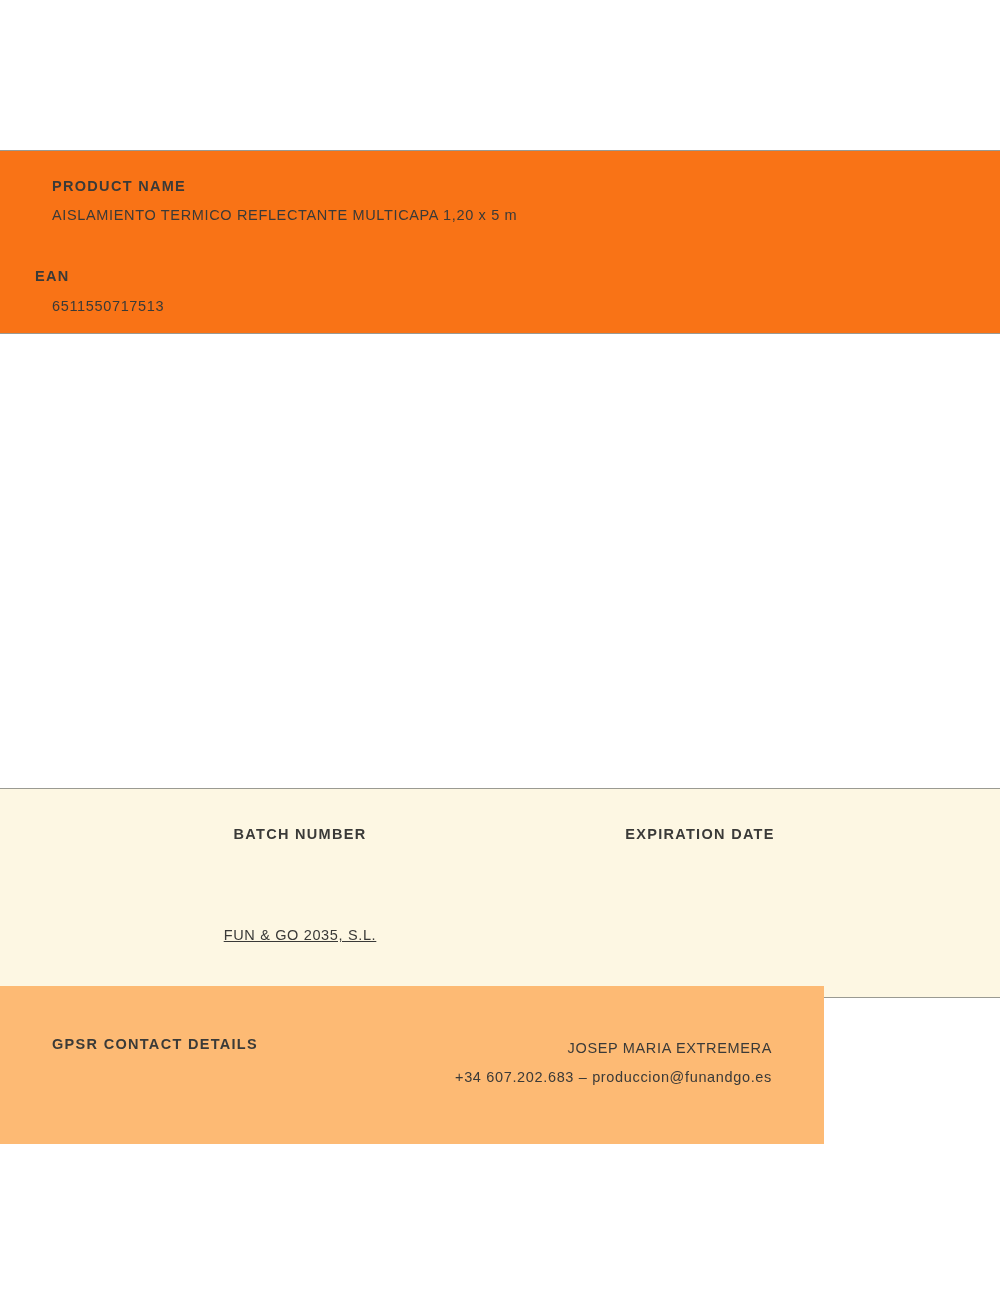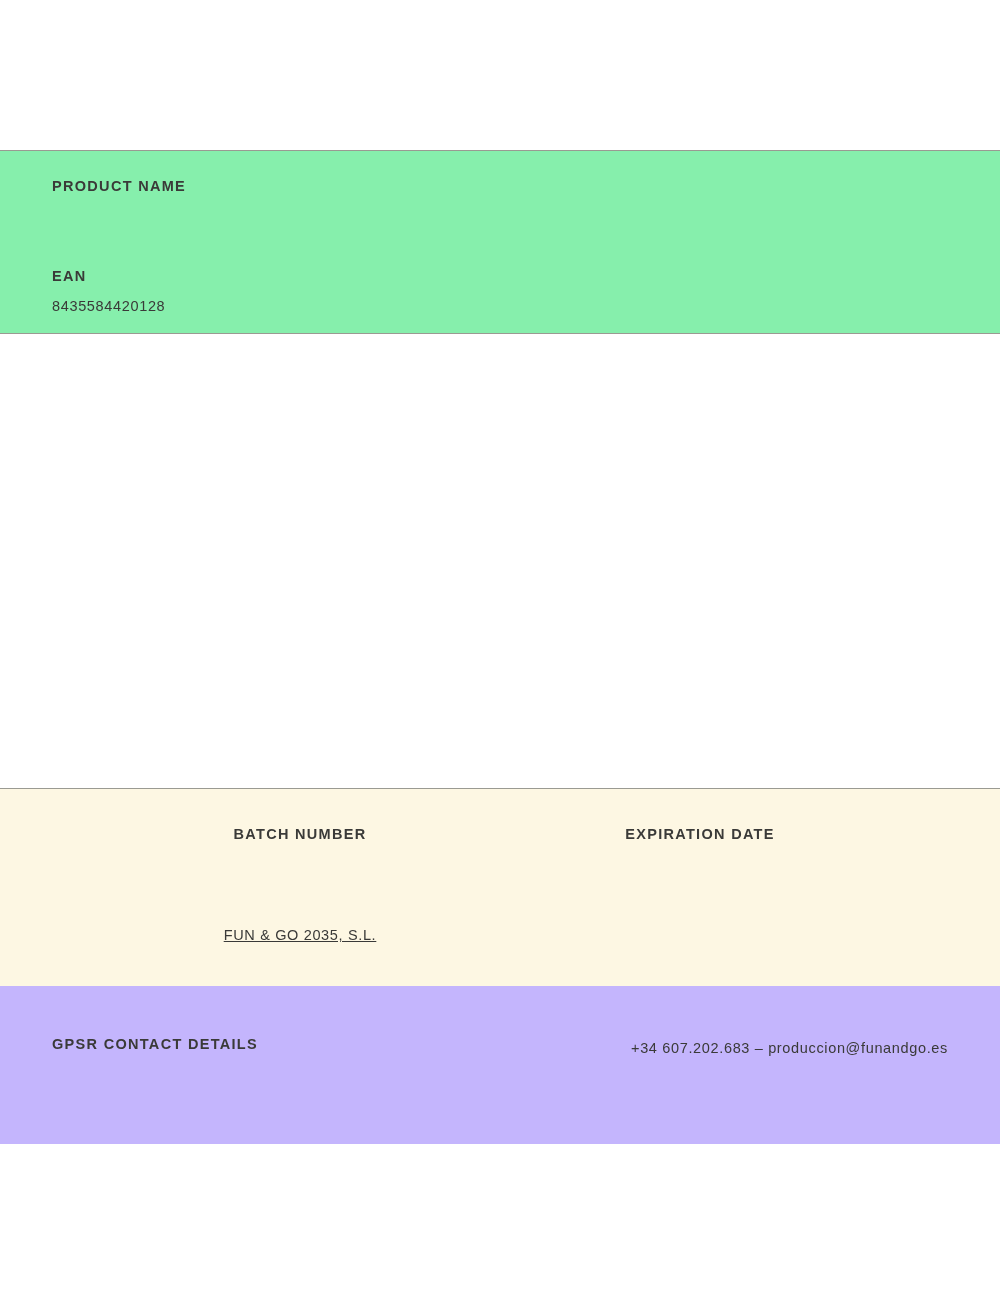--- a/index.html
+++ b/index.html
@@ -24,21 +24,21 @@
     height: 1300px;
   }
 
   
   .top-block {
     position: absolute;
     left: 0;
     top: 150px;
     width: 1000px;
     height: 184px;
-    background: #86efac;
+    background: #f97316;
     border-top: 1px solid #9a9a92;
     border-bottom: 1px solid #9a9a92;
     box-sizing: border-box;
   }
   .field-heading {
     font-size: 14.5px;
     font-weight: bold;
     letter-spacing: 0.09em;
     color: #3a3a38;
   }
@@ -53,21 +53,21 @@
     left: 52px;
     top: 27px;
   }
   .top-block .product-name-value {
     position: absolute;
     left: 52px;
     top: 56px;
   }
   .top-block .ean-heading {
     position: absolute;
-    left: 52px;
+    left: 35px;
     top: 117px;
   }
   .top-block .ean-value {
     position: absolute;
     left: 52px;
     top: 147px;
   }
 
   
   .blank-area {
@@ -118,23 +118,23 @@
     line-height: 18px;
     min-height: 18px;
     text-decoration: underline;
   }
 
   
   .gpsr-block {
     position: absolute;
     left: 0;
     top: 986px;
-    width: 1000px;
+    width: 824px;
     height: 158px;
-    background: #c4b5fd;
+    background: #fdba74;
     box-sizing: border-box;
   }
   .gpsr-heading {
     position: absolute;
     left: 52px;
     top: 50px;
     font-size: 14.5px;
     font-weight: bold;
     letter-spacing: 0.09em;
     color: #3a3a38;
@@ -162,22 +162,23 @@
     background: #ffffff;
   }
 </style>
 </head>
 <body>
 
 <div class="label-doc">
 
   <section class="top-block">
     <div class="field-heading product-name-heading">PRODUCT NAME</div>
+    <div class="field-value product-name-value">AISLAMIENTO TERMICO REFLECTANTE MULTICAPA 1,20 x 5 m</div>
     <div class="field-heading ean-heading">EAN</div>
-    <div class="field-value ean-value">8435584420128</div>
+    <div class="field-value ean-value">6511550717513</div>
   </section>
 
   <div class="blank-area"></div>
 
   <section class="mid-block">
     <div class="mid-col col-left mid-row-1">
       <span class="c-heading">BATCH NUMBER</span>
       <span class="c-value"></span>
     </div>
     <div class="mid-col col-right mid-row-1">
@@ -187,19 +188,20 @@
     <div class="mid-col col-left mid-row-2">
       <span class="c-value">FUN &amp; GO 2035, S.L.</span>
     </div>
     <div class="mid-col col-right mid-row-2">
     </div>
   </section>
 
   <section class="gpsr-block">
     <div class="gpsr-heading">GPSR CONTACT DETAILS</div>
     <div class="gpsr-lines">
+      <div>JOSEP MARIA EXTREMERA</div>
       <div>+34 607.202.683 – produccion@funandgo.es</div>
     </div>
   </section>
 
   <div class="bottom-area"></div>
 
 </div>
 
 </body></html>

